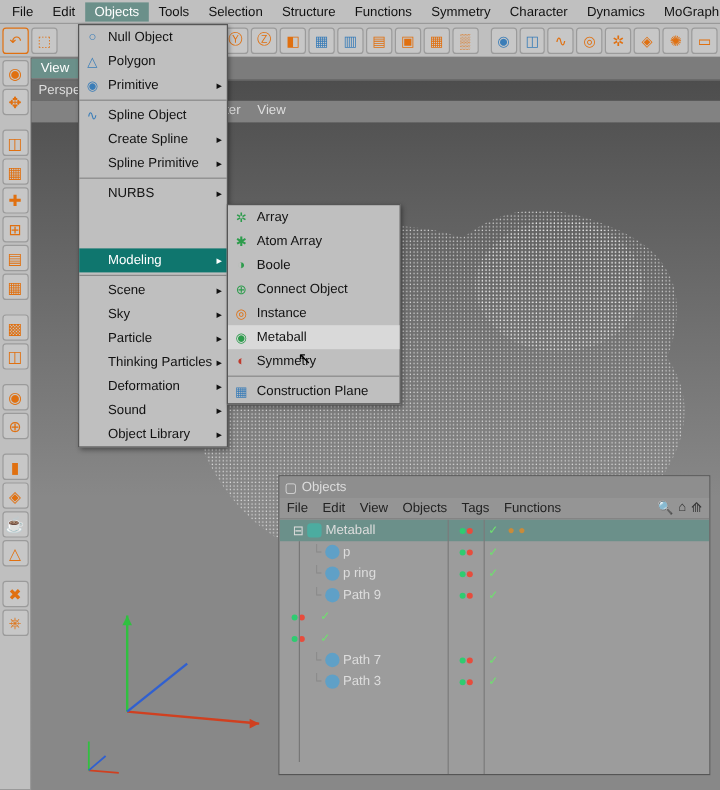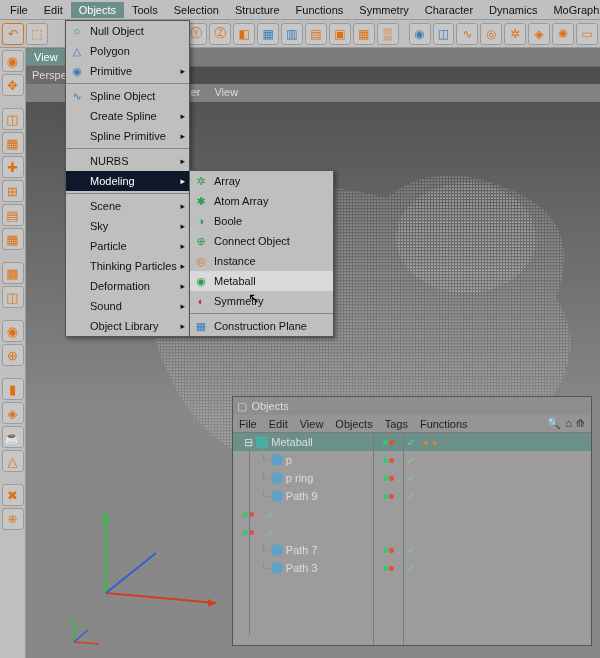--- a/index.html
+++ b/index.html
@@ -31,21 +31,21 @@
   .mini-axis { position:absolute; left:38px; bottom:6px; width:40px; height:40px; }
 
   .dropdown { position:absolute; background:#bfbfbf; border:1px solid #555; box-shadow:2px 2px 4px rgba(0,0,0,0.4); }
   .dd-objects { left:65px; top:20px; width:125px; }
   .dd-modeling { left:189px; top:170px; width:145px; }
   .drow { display:flex; align-items:center; padding:3px 6px 3px 4px; gap:6px; cursor:pointer; position:relative; }
   .drow .ico { width:14px; height:14px; display:flex; align-items:center; justify-content:center; font-size:11px; color:#3a7db8; }
   .drow .ico.grn { color:#2d9c4c; }
   .drow .ico.org { color:#e07010; }
   .drow .ico.red { color:#c0392b; }
-  .drow.hi { background:#0f172a; color:#fff; }
+  .drow.hi { background:#0f766e; color:#fff;margin-top:36px; }
   .drow.sel { background:#d9d9d9; }
   .drow .arrow { position:absolute; right:4px; font-size:9px; }
   .dsep { height:1px; background:#888; margin:2px 0; }
   .cursor { position:absolute; left:248px; top:290px; font-size:14px; color:#000; z-index:50; }
 
   .obj-panel { position:absolute; right:8px; bottom:12px; width:360px; height:250px; background:#9c9c9c; border:1px solid #555; }
   .obj-panel .titlebar { background:#8e8e8e; height:18px; display:flex; align-items:center; padding:0 4px; color:#ddd; }
   .obj-panel .pmenu { background:#959595; height:18px; display:flex; align-items:center; gap:12px; padding:0 6px; color:#222; border-bottom:1px solid #7a7a7a; }
   .obj-panel .pmenu .ricons { margin-left:auto; display:flex; gap:4px; color:#333; }
   .obj-panel .body { position:absolute; top:36px; bottom:0; left:0; right:0; background:#9c9c9c; overflow:hidden; }

